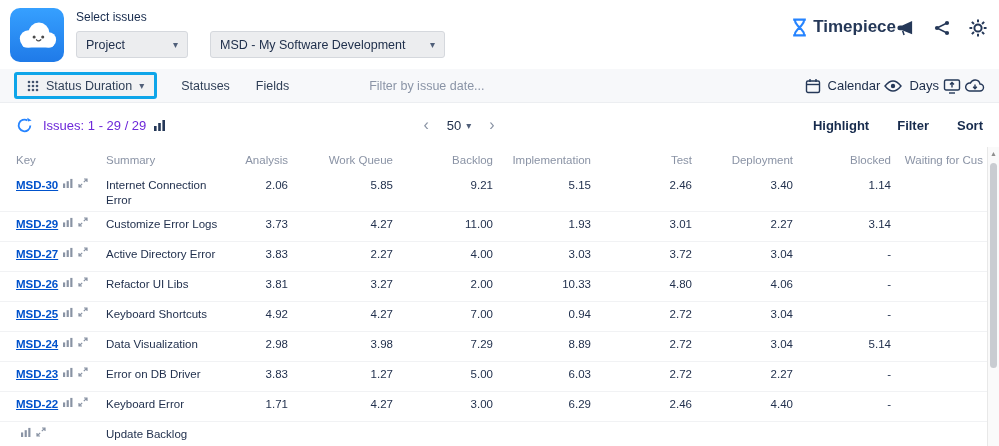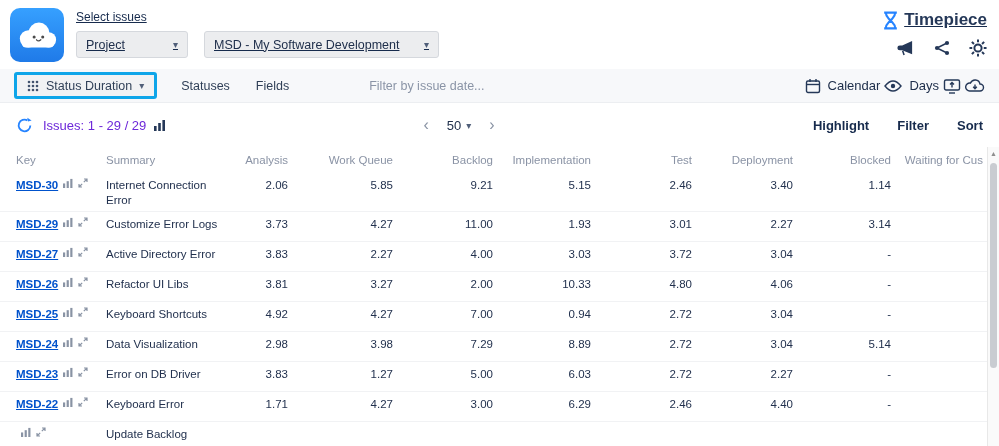--- a/index.html
+++ b/index.html
@@ -1,31 +1,31 @@
 <!DOCTYPE html>
 <html><head>
 <meta charset="utf-8">
 <style>
   * { margin:0; padding:0; box-sizing:border-box; }
   html,body { width:999px; height:446px; overflow:hidden; }
   body { font-family:"Liberation Sans", sans-serif; background:#fff; color:#172B4D; position:relative; }
 
   
-  .topbar { height:69px; display:flex; align-items:flex-start; padding:8px 12px 0 10px; background:#fff;text-decoration:underline; }
+  .topbar { height:69px; display:flex; align-items:flex-start; padding:8px 12px 0 10px; background:#fff; }
   .app-icon { width:54px; height:54px; border-radius:10px; background:linear-gradient(180deg,#36A0FF,#1F7AE8);
               display:flex; align-items:center; justify-content:center; flex:0 0 auto; }
   .select-block { margin-left:12px; }
   .select-label { font-size:12px; color:#172B4D; margin:2px 0 7px; }
-  .selects-row { display:flex; gap:16px;justify-content:flex-end; }
+  .selects-row { display:flex; gap:22px;justify-content:flex-end; }
   .select { height:27px; background:#ECEDEF; border:1px solid #D5D8DD; border-radius:3px; display:flex;
             align-items:center; justify-content:space-between; padding:0 9px; font-size:12.5px; color:#20304C; cursor:pointer; }
   .select .chev { color:#505F79; font-size:10px; margin-left:8px; }
   .scope-select { width:112px; }
   .project-select { width:235px; }
-  .top-right { margin-left:auto; display:flex; flex-direction:column; align-items:flex-end; padding-top:2px; }
+  .top-right { margin-left:auto; display:flex; align-items:flex-end; padding-top:2px; }
   .brand-row { display:flex; align-items:center; gap:5px; font-size:17px; font-weight:bold; color:#253858; }
   .header-icons { display:flex; gap:17px; margin-top:9px; align-items:center; }
   .hicon { width:19px; height:18px; display:flex; align-items:center; justify-content:center; cursor:pointer; }
 
   
   .toolbar { height:34px; background:#F7F8FA; border-bottom:1px solid #ECEEF1; display:flex; align-items:center; padding:0 14px; }
   .tbtn { display:flex; align-items:center; gap:7px; height:27px; padding:0 10px; background:#F1F2F4;
           border:3px solid #0ea5e9; border-radius:3px; font-size:12.5px; color:#2F3F57; cursor:pointer; white-space:nowrap; }
   .tbtn + .tbtn { margin-left:10px; }
   .tbtn .chev { font-size:10px; color:#505F79; }

